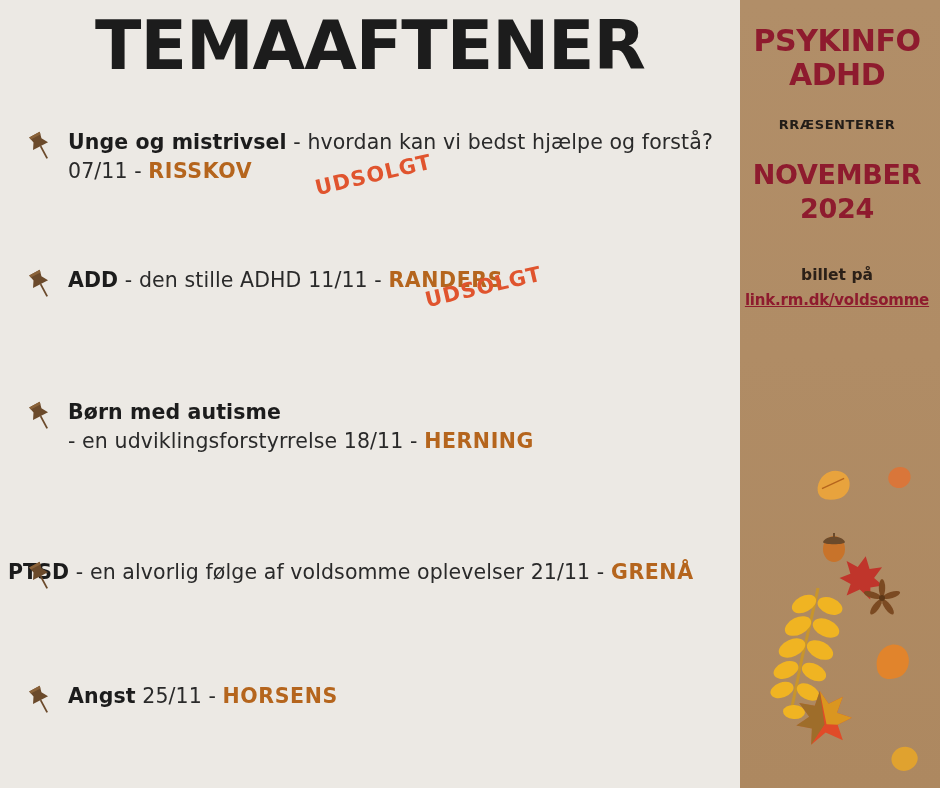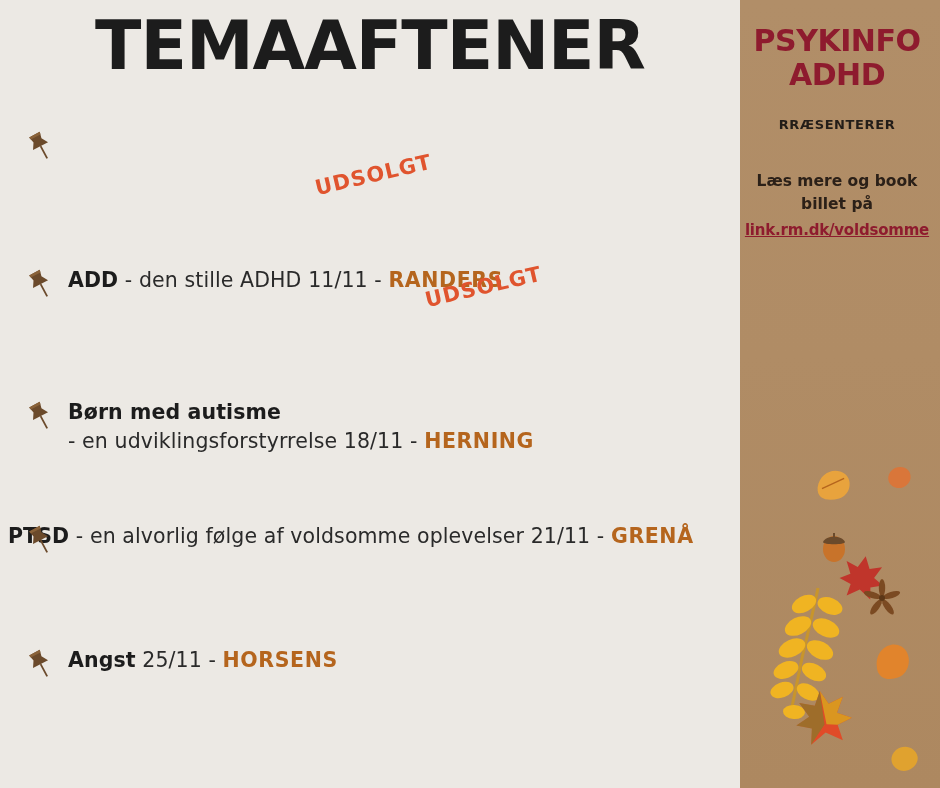--- a/index.html
+++ b/index.html
@@ -166,40 +166,43 @@
       <div class="event" style="margin-bottom:76px;">
         <span class="pin">
           <svg width="34" height="34" viewBox="0 0 34 34">
             <g transform="rotate(-28 17 17)">
               <path d="M11 3 L23 3 L21.5 9.5 L25.5 16 L8.5 16 L12.5 9.5 Z" fill="#6b4a2b"></path>
               <rect x="16.2" y="16" width="1.8" height="14" fill="#6b4a2b"></rect>
               <path d="M11 3 L23 3 L22.4 5.6 L11.6 5.6 Z" fill="#8a6239"></path>
             </g>
           </svg>
         </span>
+        <div class="ev-line">
+          <span class="ev-title">Unge og mistrivsel</span><span> - hvordan kan vi bedst hjælpe og forstå? 07/11 - </span><span class="ev-city">RISSKOV</span>
+        </div>
         <div class="sold-out so-1">UDSOLGT</div>
       </div>
 
       <div class="event" style="margin-bottom:70px;">
         <span class="pin">
           <svg width="34" height="34" viewBox="0 0 34 34">
             <g transform="rotate(-28 17 17)">
               <path d="M11 3 L23 3 L21.5 9.5 L25.5 16 L8.5 16 L12.5 9.5 Z" fill="#6b4a2b"></path>
               <rect x="16.2" y="16" width="1.8" height="14" fill="#6b4a2b"></rect>
               <path d="M11 3 L23 3 L22.4 5.6 L11.6 5.6 Z" fill="#8a6239"></path>
             </g>
           </svg>
         </span>
         <div class="ev-line">
           <span class="ev-title">ADD</span><span> - den stille ADHD 11/11 - </span><span class="ev-city">RANDERS</span>
         </div>
         <div class="sold-out so-2">UDSOLGT</div>
       </div>
 
-      <div class="event" style="margin-bottom:62px;">
+      <div class="event" style="margin-bottom:98px;">
         <span class="pin">
           <svg width="34" height="34" viewBox="0 0 34 34">
             <g transform="rotate(-28 17 17)">
               <path d="M11 3 L23 3 L21.5 9.5 L25.5 16 L8.5 16 L12.5 9.5 Z" fill="#6b4a2b"></path>
               <rect x="16.2" y="16" width="1.8" height="14" fill="#6b4a2b"></rect>
               <path d="M11 3 L23 3 L22.4 5.6 L11.6 5.6 Z" fill="#8a6239"></path>
             </g>
           </svg>
         </span>
         <div class="ev-line">
@@ -242,24 +245,25 @@
 
   <div class="right">
     <div class="brand">
       <div>PSYKINFO</div>
       <div>ADHD</div>
     </div>
 
     <div class="presents">RRÆSENTERER</div>
 
     <div class="month">
+      <div>NOVEMBER</div>
+      <div>2024</div>
     </div>
 
     <div class="booking">
-      <div>Læs mere og book</div>
       <div>billet på</div>
       <a class="link" href="#">link.rm.dk/voldsomme</a>
     </div>
 
     <svg class="leaves" viewBox="0 0 200 330">
 
       <g transform="translate(155,10) rotate(20)">
         <path d="M0 0 C7 -6 16 -4 18 4 C20 12 12 20 4 18 C-4 16 -6 6 0 0 Z" fill="#d9763a"></path>
       </g>
 

